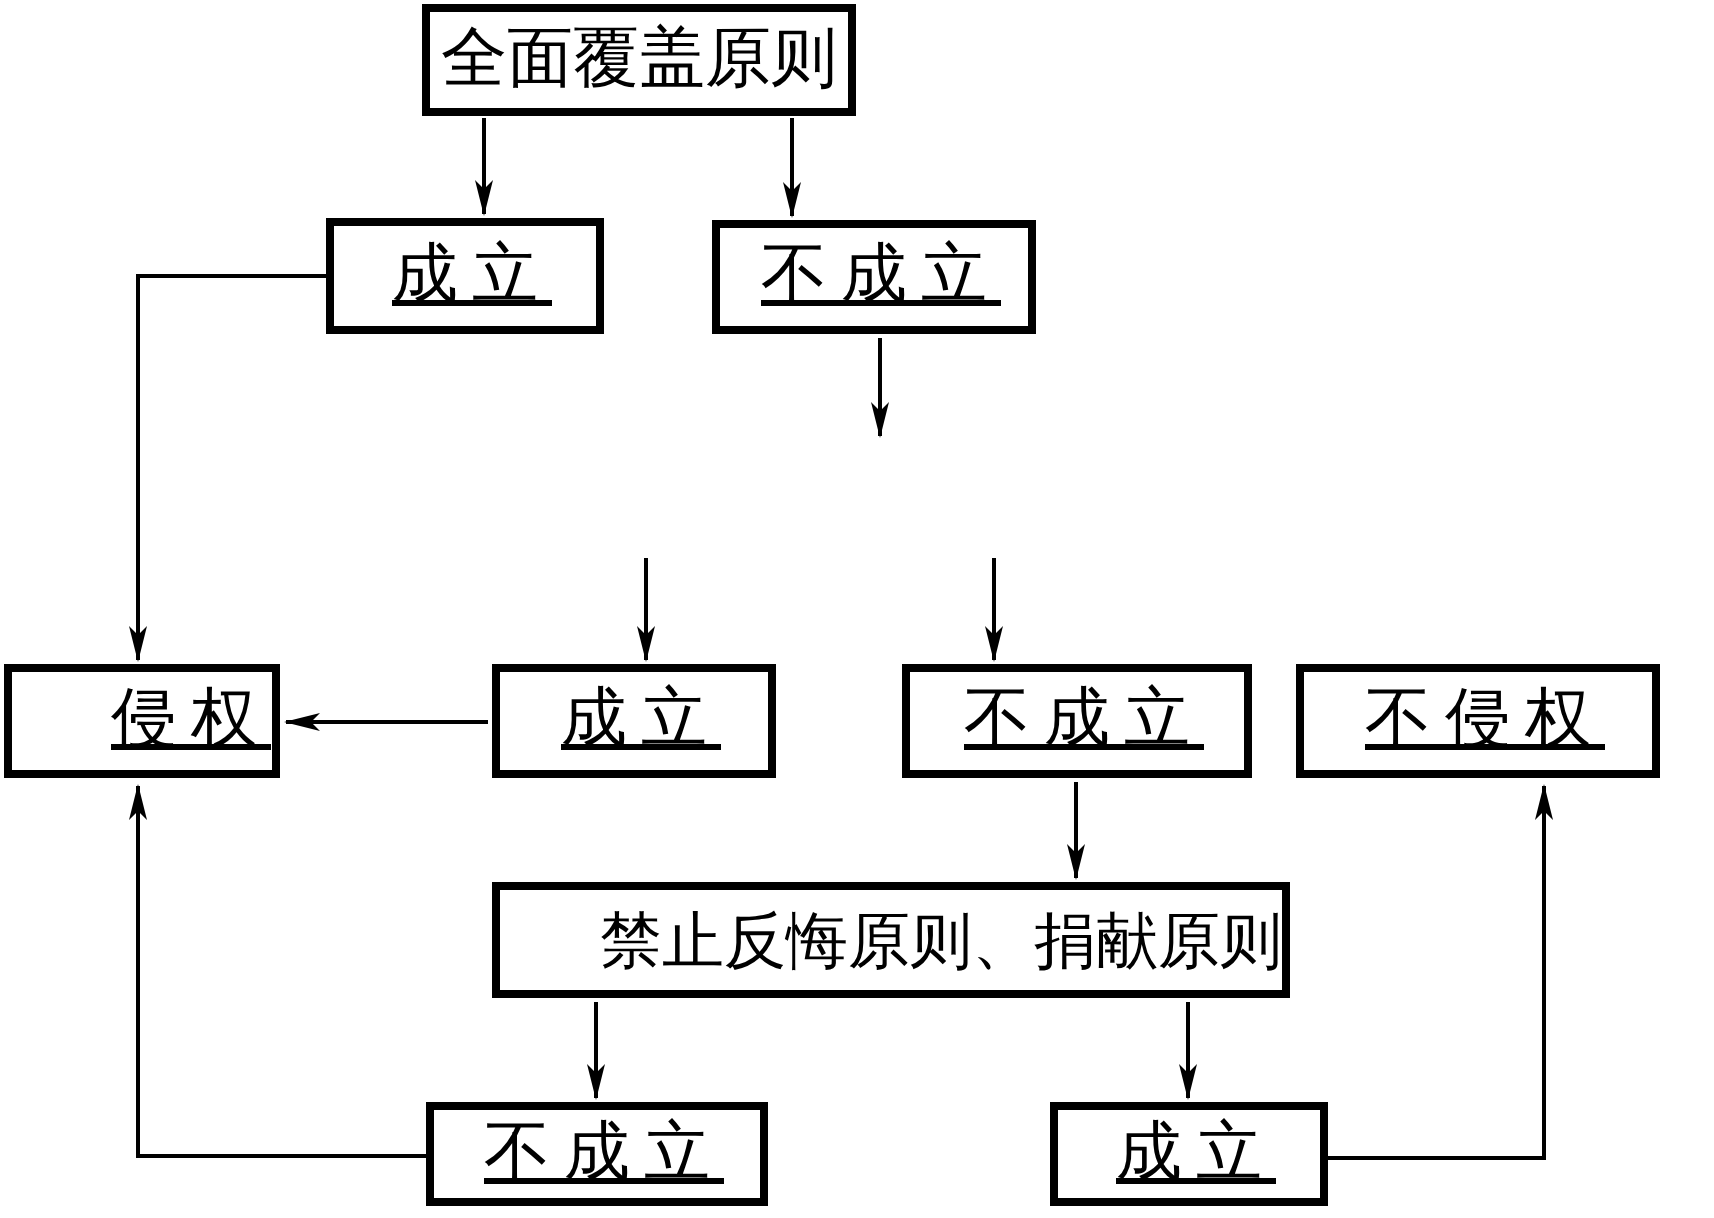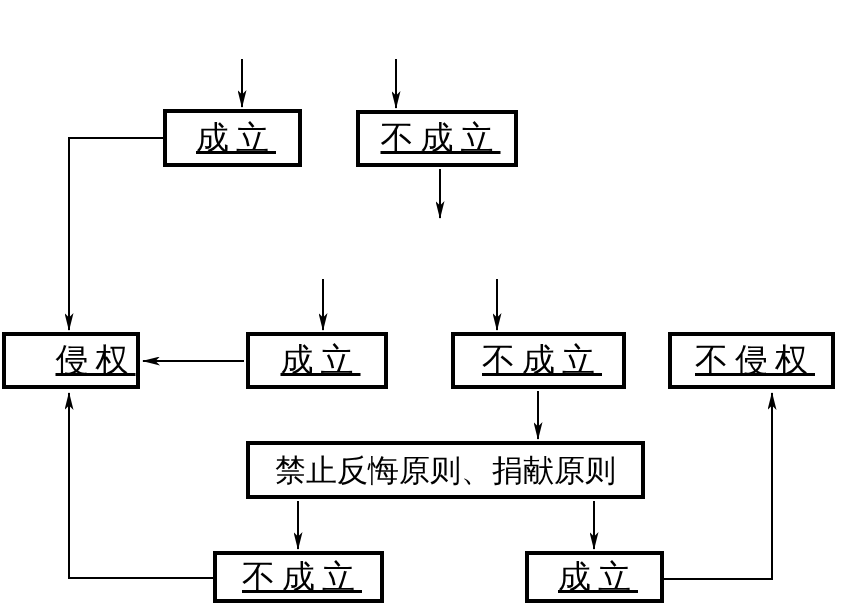--- a/index.html
+++ b/index.html
@@ -38,30 +38,31 @@
   .node .lbl {
     display: inline-block;
   }
   .node.short .lbl {
     letter-spacing: 7px;
     margin-right: -7px; 
     text-decoration: underline;
   }
   .node.long {
     font-size: 31px;
+    justify-content: flex-end;
   }
   
   #n-full-coverage      { left: 211px; top:   2px; width: 217px; height: 56px; }
   #n-fc-established     { left: 163px; top: 109px; width: 139px; height: 58px; }
   #n-fc-not-established { left: 356px; top: 110px; width: 162px; height: 57px; }
   #n-equivalents        { left: 309px; top: 220px; width: 217px; height: 57px; }
   #n-infringement       { left:   2px; top: 332px; width: 138px; height: 57px; padding-left: 42px; }
   #n-eq-established     { left: 246px; top: 332px; width: 142px; height: 57px; }
   #n-eq-not-established { left: 451px; top: 332px; width: 175px; height: 57px; }
-  #n-non-infringement   { left: 648px; top: 332px; width: 167px; height: 57px; margin-left: 20px; }
+  #n-non-infringement   { left: 648px; top: 332px; width: 182px; height: 57px; }
   #n-estoppel-donation  { left: 246px; top: 441px; width: 399px; height: 58px; }
   #n-ed-not-established { left: 213px; top: 551px; width: 171px; height: 52px; }
   #n-ed-established     { left: 525px; top: 551px; width: 139px; height: 52px; }
 </style>
 </head>
 <body>
 
 <div class="stage">
 
   <svg class="connector-layer" width="857" height="609" viewBox="0 0 857 609" xmlns="http://www.w3.org/2000/svg">
@@ -89,20 +90,23 @@
 
     <path d="M298,501 L298,549" stroke="#000000" stroke-width="2" fill="none" marker-end="url(#arrow)"></path>
 
     <path d="M594,501 L594,549" stroke="#000000" stroke-width="2" fill="none" marker-end="url(#arrow)"></path>
 
     <path d="M213,578 L69,578 L69,393" stroke="#000000" stroke-width="2" fill="none" marker-end="url(#arrow)"></path>
 
     <path d="M664,579 L772,579 L772,393" stroke="#000000" stroke-width="2" fill="none" marker-end="url(#arrow)"></path>
   </svg>
 
+  <div class="node" id="n-full-coverage">
+    <span class="lbl">全面覆盖原则</span>
+  </div>
 
   <div class="node short" id="n-fc-established">
     <span class="lbl">成立</span>
   </div>
 
   <div class="node short" id="n-fc-not-established">
     <span class="lbl">不成立</span>
   </div>
 
 

